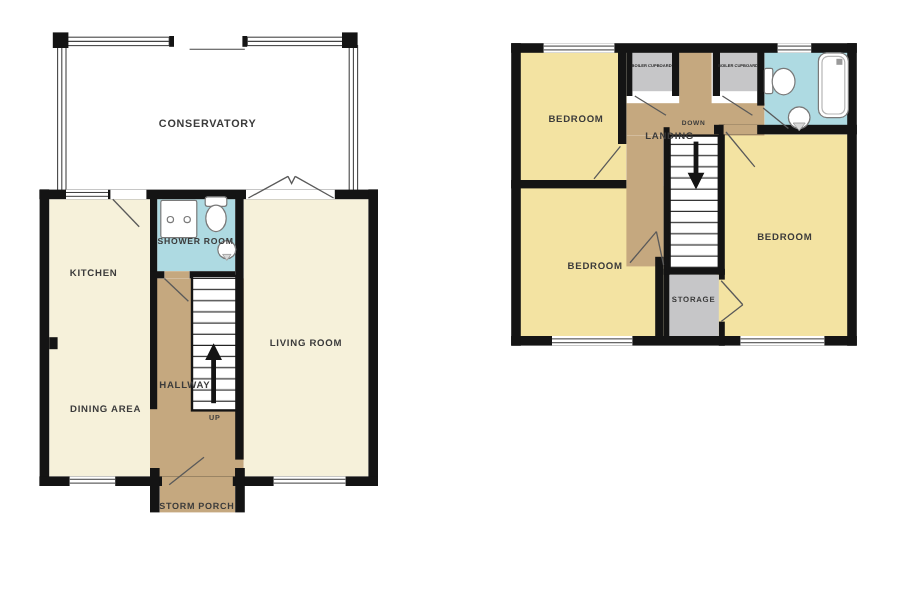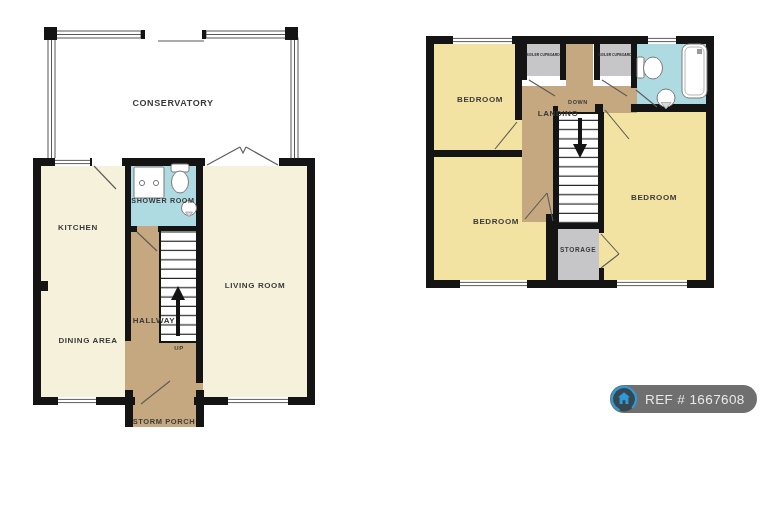--- a/index.html
+++ b/index.html
@@ -203,23 +203,13 @@
     <text class="lbl" x="496" y="224" font-size="8">BEDROOM</text>
     <text class="lbl" x="654" y="200" font-size="8">BEDROOM</text>
     <text class="lbl" x="558" y="116" font-size="8">LANDING</text>
     <text class="lbl" x="578" y="104" font-size="5.5">DOWN</text>
     <text class="lbl-tiny" x="543" y="56" font-size="3.4">BOILER CUPBOARD</text>
     <text class="lbl-tiny" x="615" y="56" font-size="3.4">BOILER CUPBOARD</text>
     <text class="lbl" x="578" y="252" font-size="6.5">STORAGE</text>
   </g>
 </svg>
 
-<div class="badge">
-  <span class="badge-circle">
-    <svg width="28" height="28" viewBox="0 0 28 28">
-      <circle cx="14" cy="14" r="12.5" fill="#37474F"></circle>
-      <circle cx="14" cy="14" r="12" fill="none" stroke="#2E9BD8" stroke-width="2.2" stroke-dasharray="60 16" transform="rotate(115 14 14)" stroke-linecap="round"></circle>
-      <path d="M14 7.2 L20 12.2 L18.4 12.2 L18.4 19 L15.4 19 L15.4 15.2 L12.6 15.2 L12.6 19 L9.6 19 L9.6 12.2 L8 12.2 Z" fill="#2E9BD8"></path>
-    </svg>
-  </span>
-  <span class="badge-text">REF # 1667608</span>
 </div>
-</div>
 
 </body></html>

